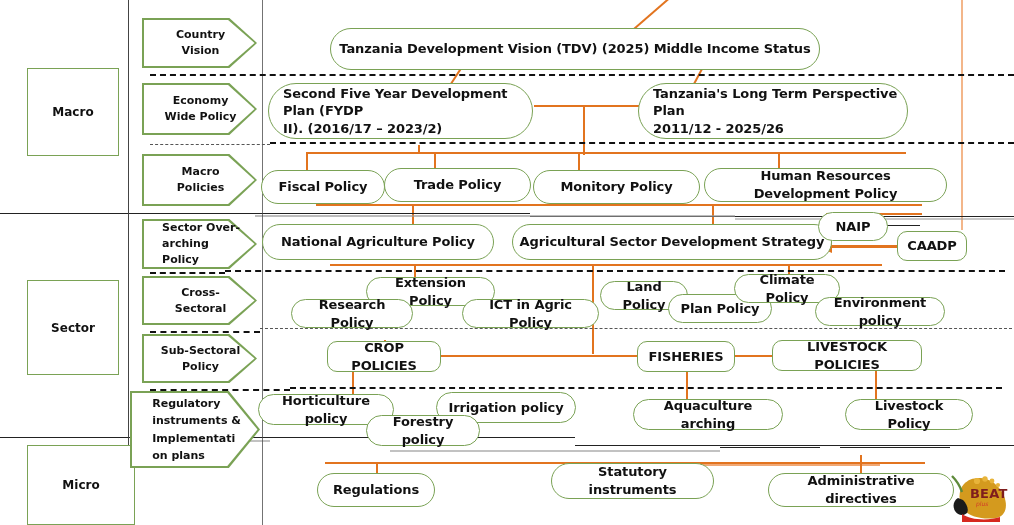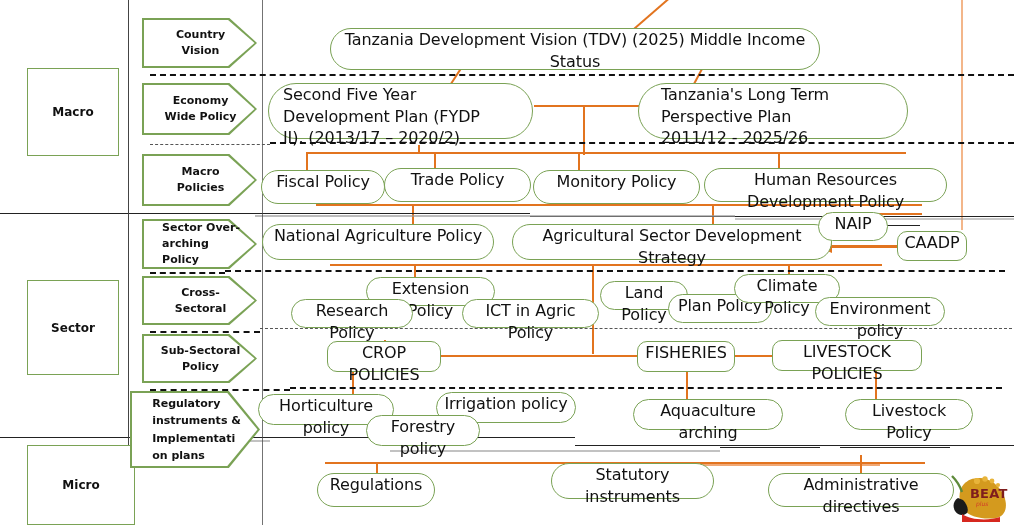--- a/index.html
+++ b/index.html
@@ -5,25 +5,25 @@
   html,body{margin:0;padding:0;background:#ffffff;}
   body{font-family:"DejaVu Sans", sans-serif;}
   #stage{position:relative;width:1014px;height:525px;background:#fff;overflow:hidden;}
 
   
   .oval{
     position:absolute;
     border:1.6px solid #7aa255;
     border-radius:999px;
     background:#fff;
-    display:flex;align-items:flex-start;justify-content:center;
+    display:flex;align-items:center;justify-content:center;
     text-align:center;
     color:#111;
-    font-size:16px;
-    font-weight:normal;
+    font-size:13px;
+    font-weight:bold;
     letter-spacing:-0.1px;
     box-sizing:border-box;
     line-height:1.35;
     padding:0 6px;
     z-index:6;
   }
   .oval.soft{border-radius:10px;}
   .oval.leftalign{justify-content:flex-start;text-align:left;padding-left:14px;}
 
   .rectbox{
@@ -214,25 +214,25 @@
   <div class="v" style="left:860px;top:455px;height:20px;"></div>
   <div class="blk" style="left:720px;top:447px;width:100px;"></div>
   <div class="blk" style="left:840px;top:447px;width:110px;"></div>
 
   <div class="oval" style="left:330px;top:28px;width:490px;height:42px;">
     <span>Tanzania Development Vision (TDV) (2025) Middle Income Status</span>
   </div>
 
   <div class="oval leftalign" style="left:268px;top:83px;width:265px;height:56px;">
     <span style="white-space:pre-line;">Second Five Year Development Plan (FYDP
-II). (2013/17 – 2020/2)</span>
+II). (2016/17 – 2023/2)</span>
   </div>
 
   <div class="oval leftalign" style="left:638px;top:83px;width:270px;height:56px;">
-    <span style="white-space:pre-line;margin-left:8px;">Tanzania's Long Term Perspective Plan
+    <span style="white-space:pre-line;">Tanzania's Long Term Perspective Plan
 2011/12 - 2025/26</span>
   </div>
 
   <div class="oval" style="left:261px;top:170px;width:124px;height:34px;">
     <span>Fiscal Policy</span>
   </div>
   <div class="oval" style="left:384px;top:168px;width:147px;height:34px;">
     <span>Trade Policy</span>
   </div>
   <div class="oval" style="left:533px;top:170px;width:167px;height:34px;">

